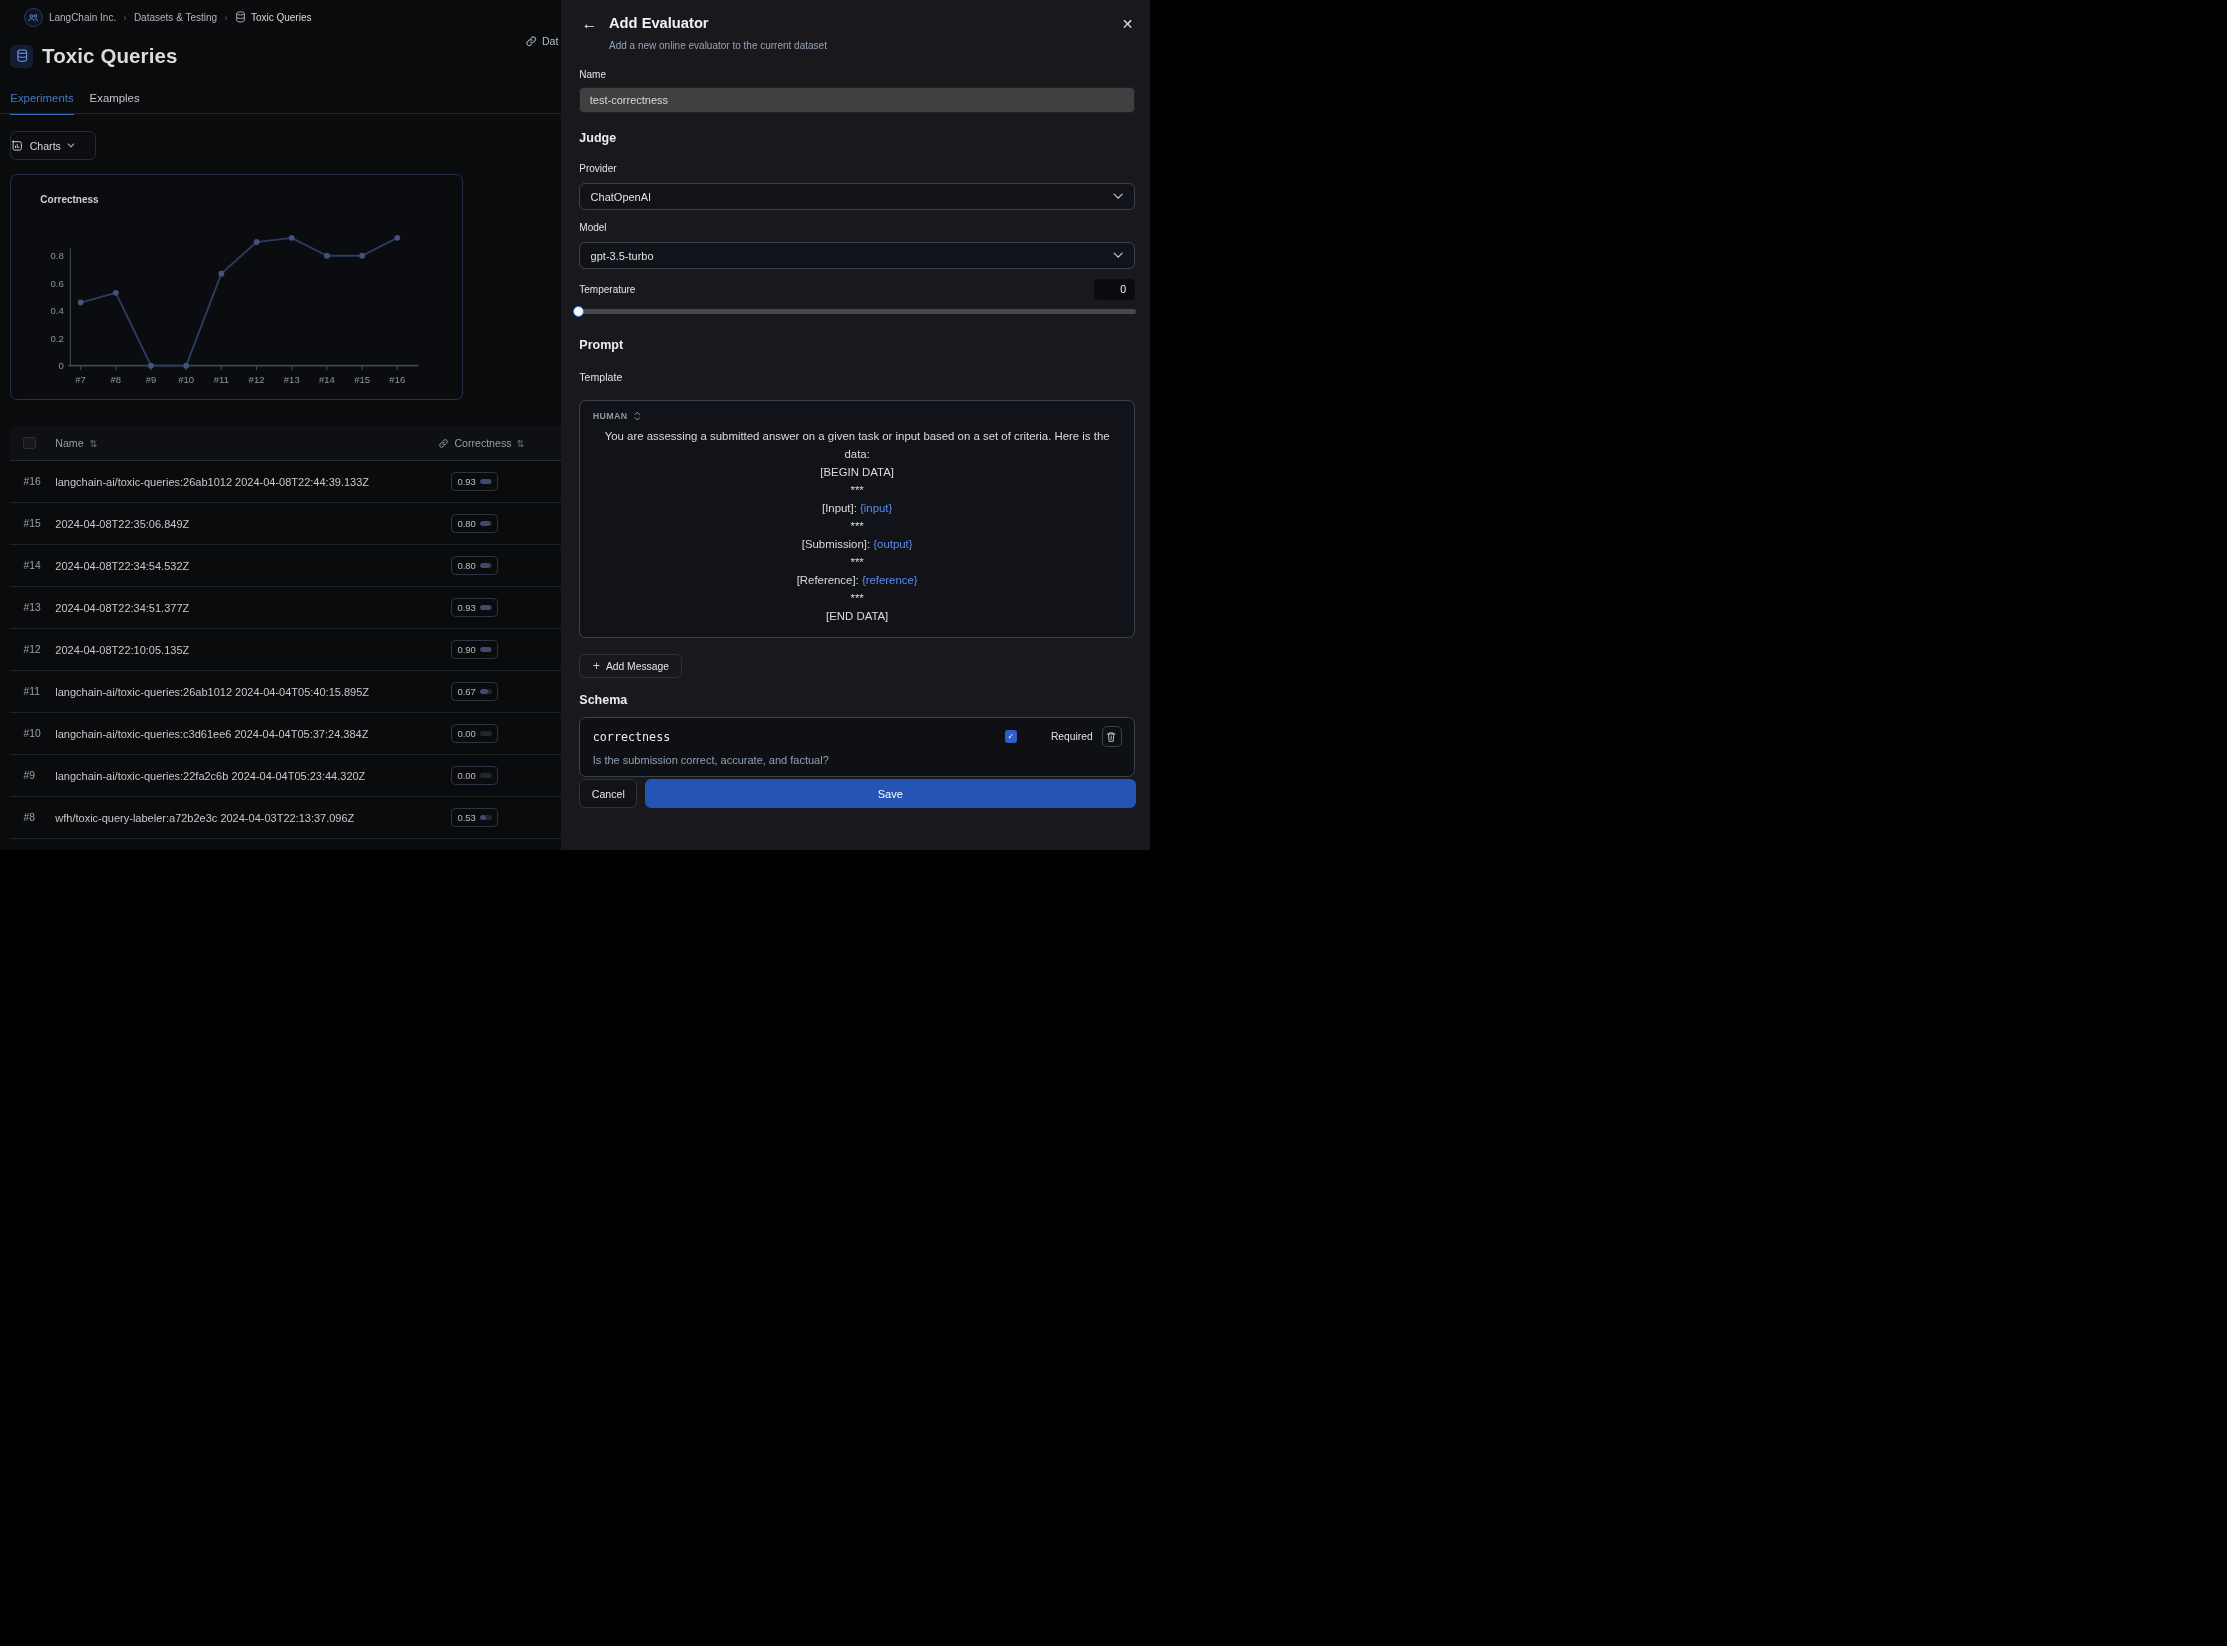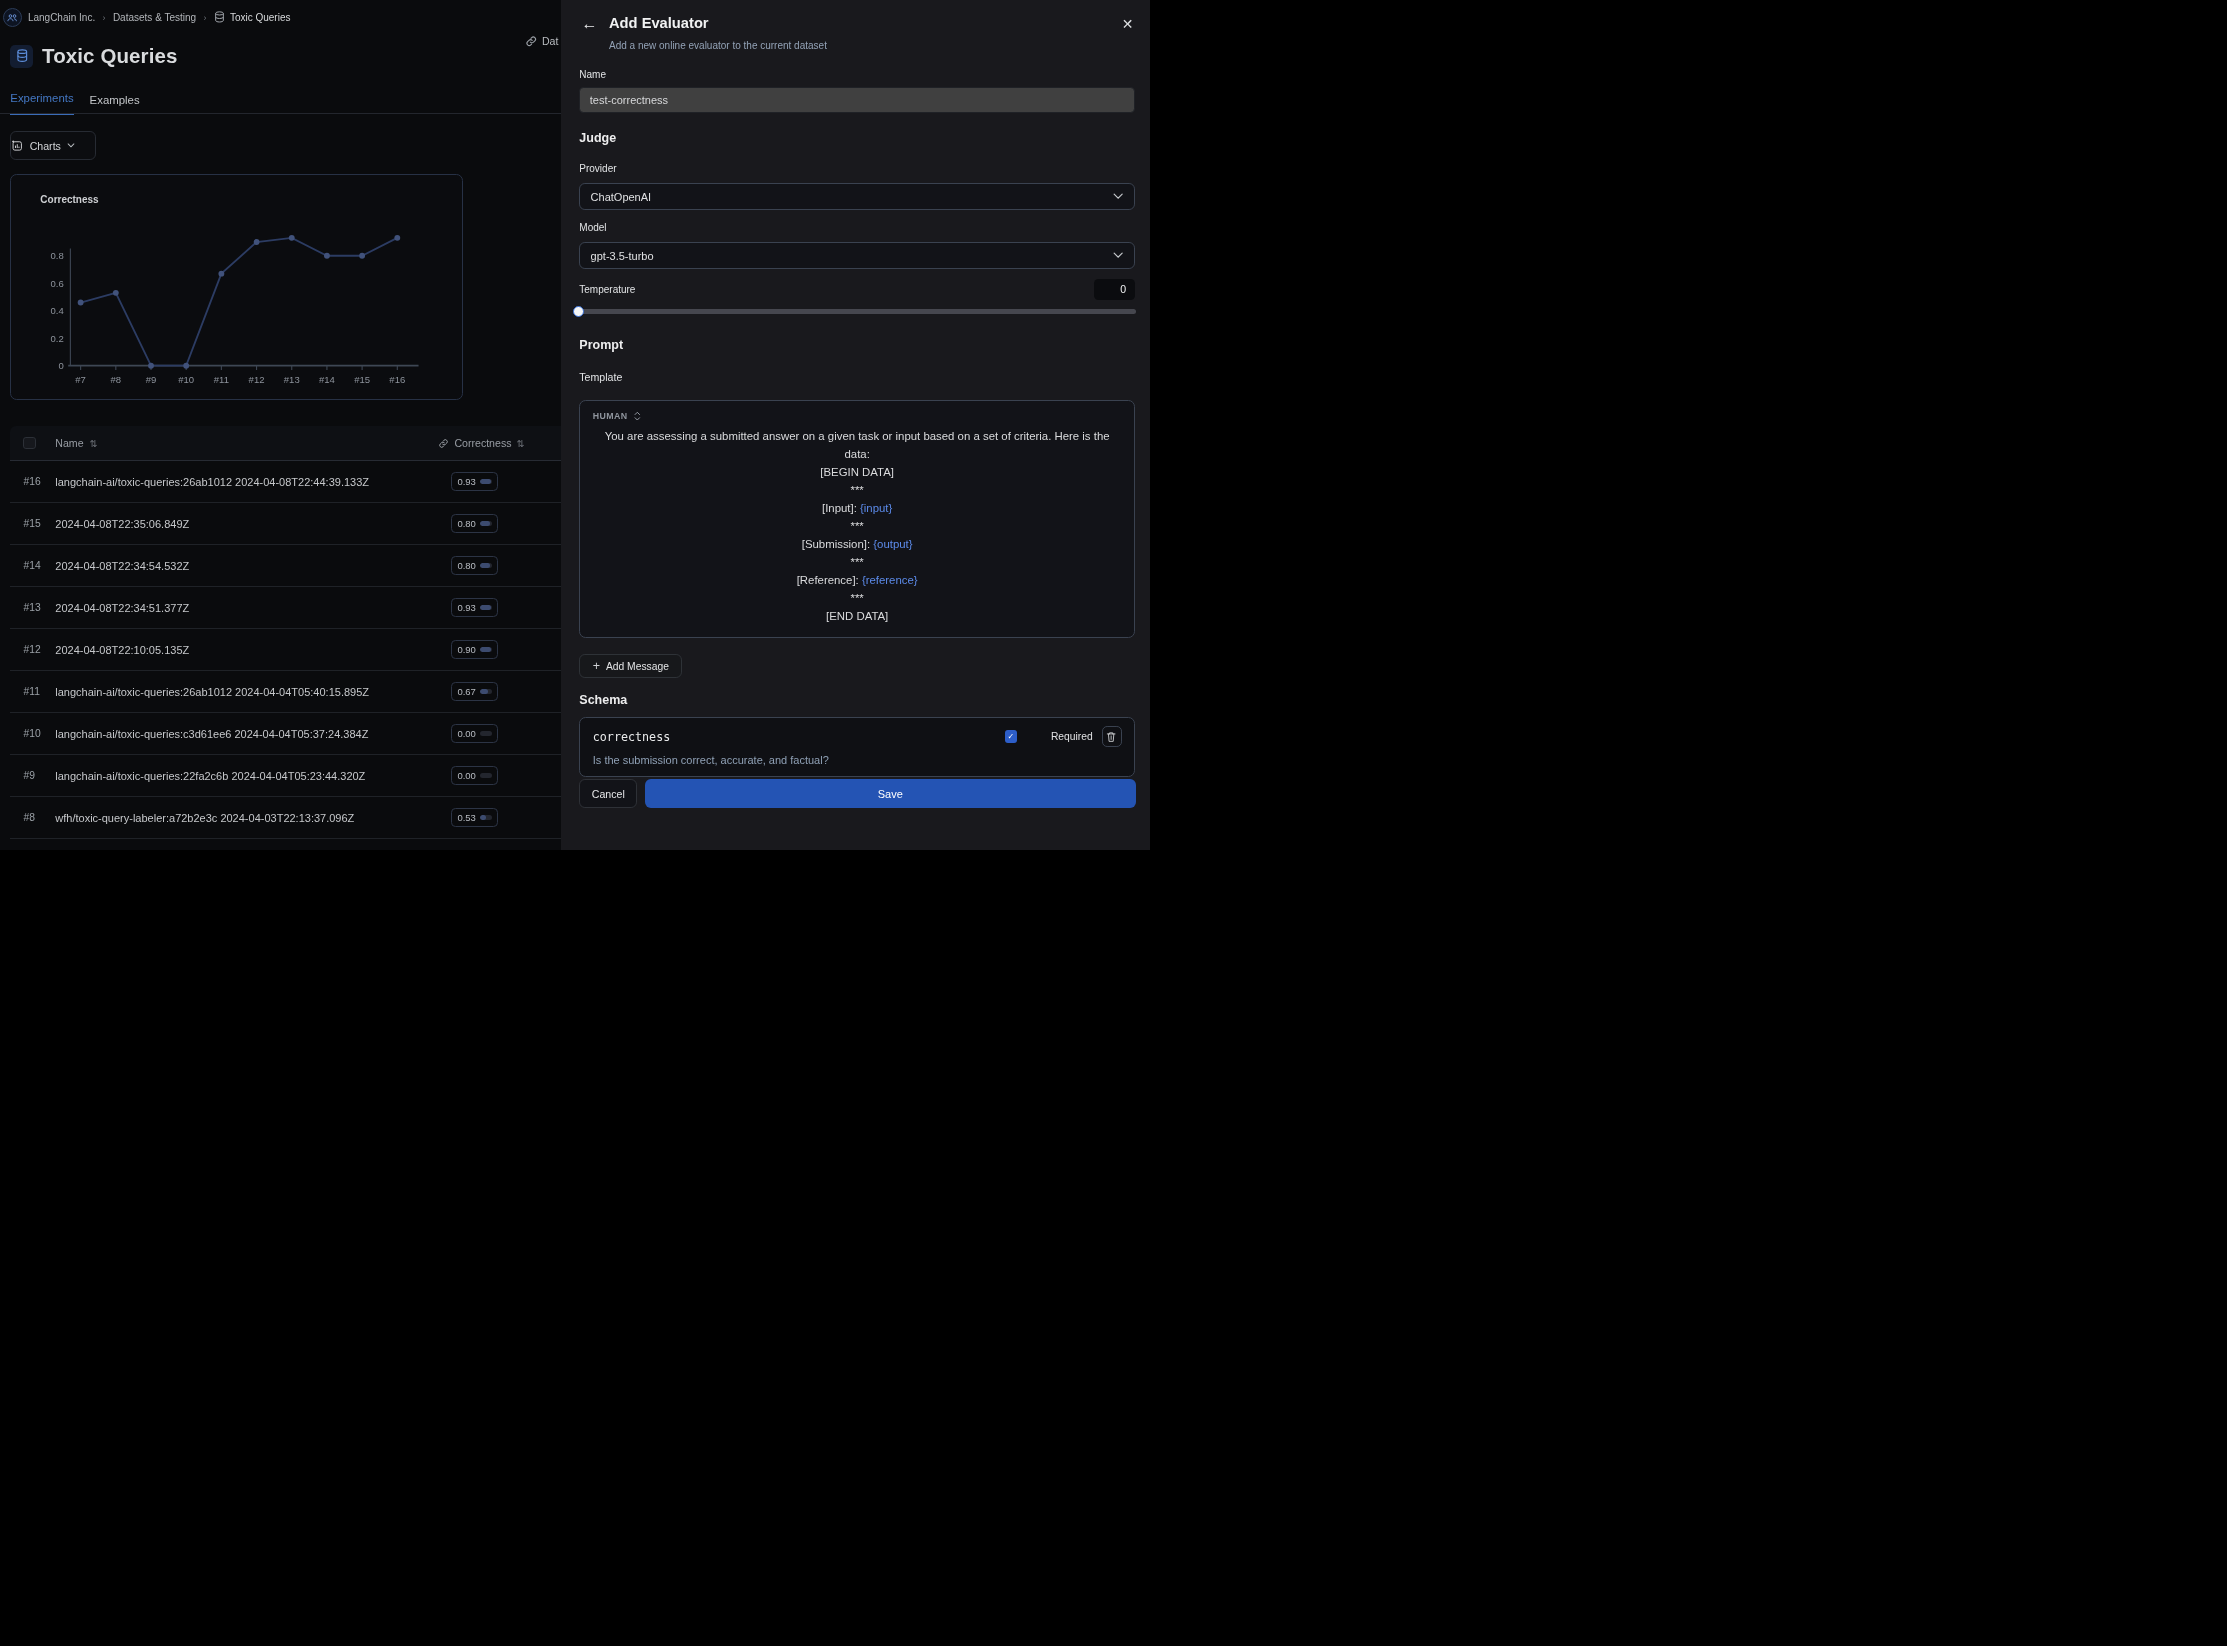--- a/index.html
+++ b/index.html
@@ -3,32 +3,32 @@
 <meta charset="utf-8">
 <style>
   * { margin:0; padding:0; box-sizing:border-box; }
   html,body { background:#000; }
   body { font-family:"Liberation Sans", sans-serif; }
   .app { position:relative; width:1150px; height:850px; background:#0a0b0d; overflow:hidden; color:#e8e9eb; }
 
   
   .left { position:absolute; left:0; top:0; width:561px; height:850px; background:#0a0b0d; overflow:hidden; }
 
-  .breadcrumb { position:absolute; left:3px; top:7.3px; height:20.5px; display:flex; align-items:center; gap:5.9px; font-size:10px; color:#b3b6ba; white-space:nowrap; }
+  .breadcrumb { position:absolute; left:24px; top:7.3px; height:20.5px; display:flex; align-items:center; gap:5.9px; font-size:10px; color:#b3b6ba; white-space:nowrap; }
   .crumb-sep { color:#6b7076; font-size:8.8px; margin:0 1.5px; }
   .org-avatar { width:19px; height:19px; border-radius:50%; border:0.7px solid #2c3c58; display:flex; align-items:center; justify-content:center; background:#0d1422; }
   .crumb-page { color:#d7d9db; display:flex; align-items:center; gap:5.1px; }
 
   .title-row { position:absolute; left:10.3px; top:44px; display:flex; align-items:center; gap:8.8px; }
   .title-tile { width:23px; height:23px; border-radius:5.1px; background:#131d31; display:flex; align-items:center; justify-content:center; }
   .page-title { font-size:20.5px; font-weight:600; color:#d9dbdd; letter-spacing:0.1px; }
 
   .toplink { position:absolute; left:525px; top:35px; display:flex; align-items:center; gap:4.4px; font-size:10.6px; color:#b9bcc0; }
 
-  .tabs { position:absolute; left:10.3px; top:92px; display:flex; gap:16px; font-size:11.4px;align-items:flex-end; }
+  .tabs { position:absolute; left:10.3px; top:92px; display:flex; gap:16px; font-size:11.4px; }
   .tab { padding-bottom:8.8px; color:#c3c6c9; cursor:pointer; }
   .tab.active { color:#4478c4; font-weight:500; border-bottom:2.2px solid #3a6cb8; }
   .tabs-divider { position:absolute; left:0; right:0; top:113px; height:0.7px; background:#23262d; }
 
   .charts-btn { position:absolute; left:10.3px; top:131px; width:86px; height:29px; border:0.7px solid #272b33; border-radius:5.9px; display:flex; align-items:center; justify-content:flex-start; gap:5.9px; font-size:10.6px; color:#d3d5d8; background:#0c0d10; cursor:pointer; }
 
   .chart-card { position:absolute; left:10.3px; top:174px; width:453px; height:226px; border:0.7px solid #273145; border-radius:6.6px; background:#0b0c0f; }
   .chart-title { position:absolute; left:29px; top:19px; font-size:10px; font-weight:600; color:#ced0d3; }
   .chart-svg { position:absolute; left:0; top:0; }
 

